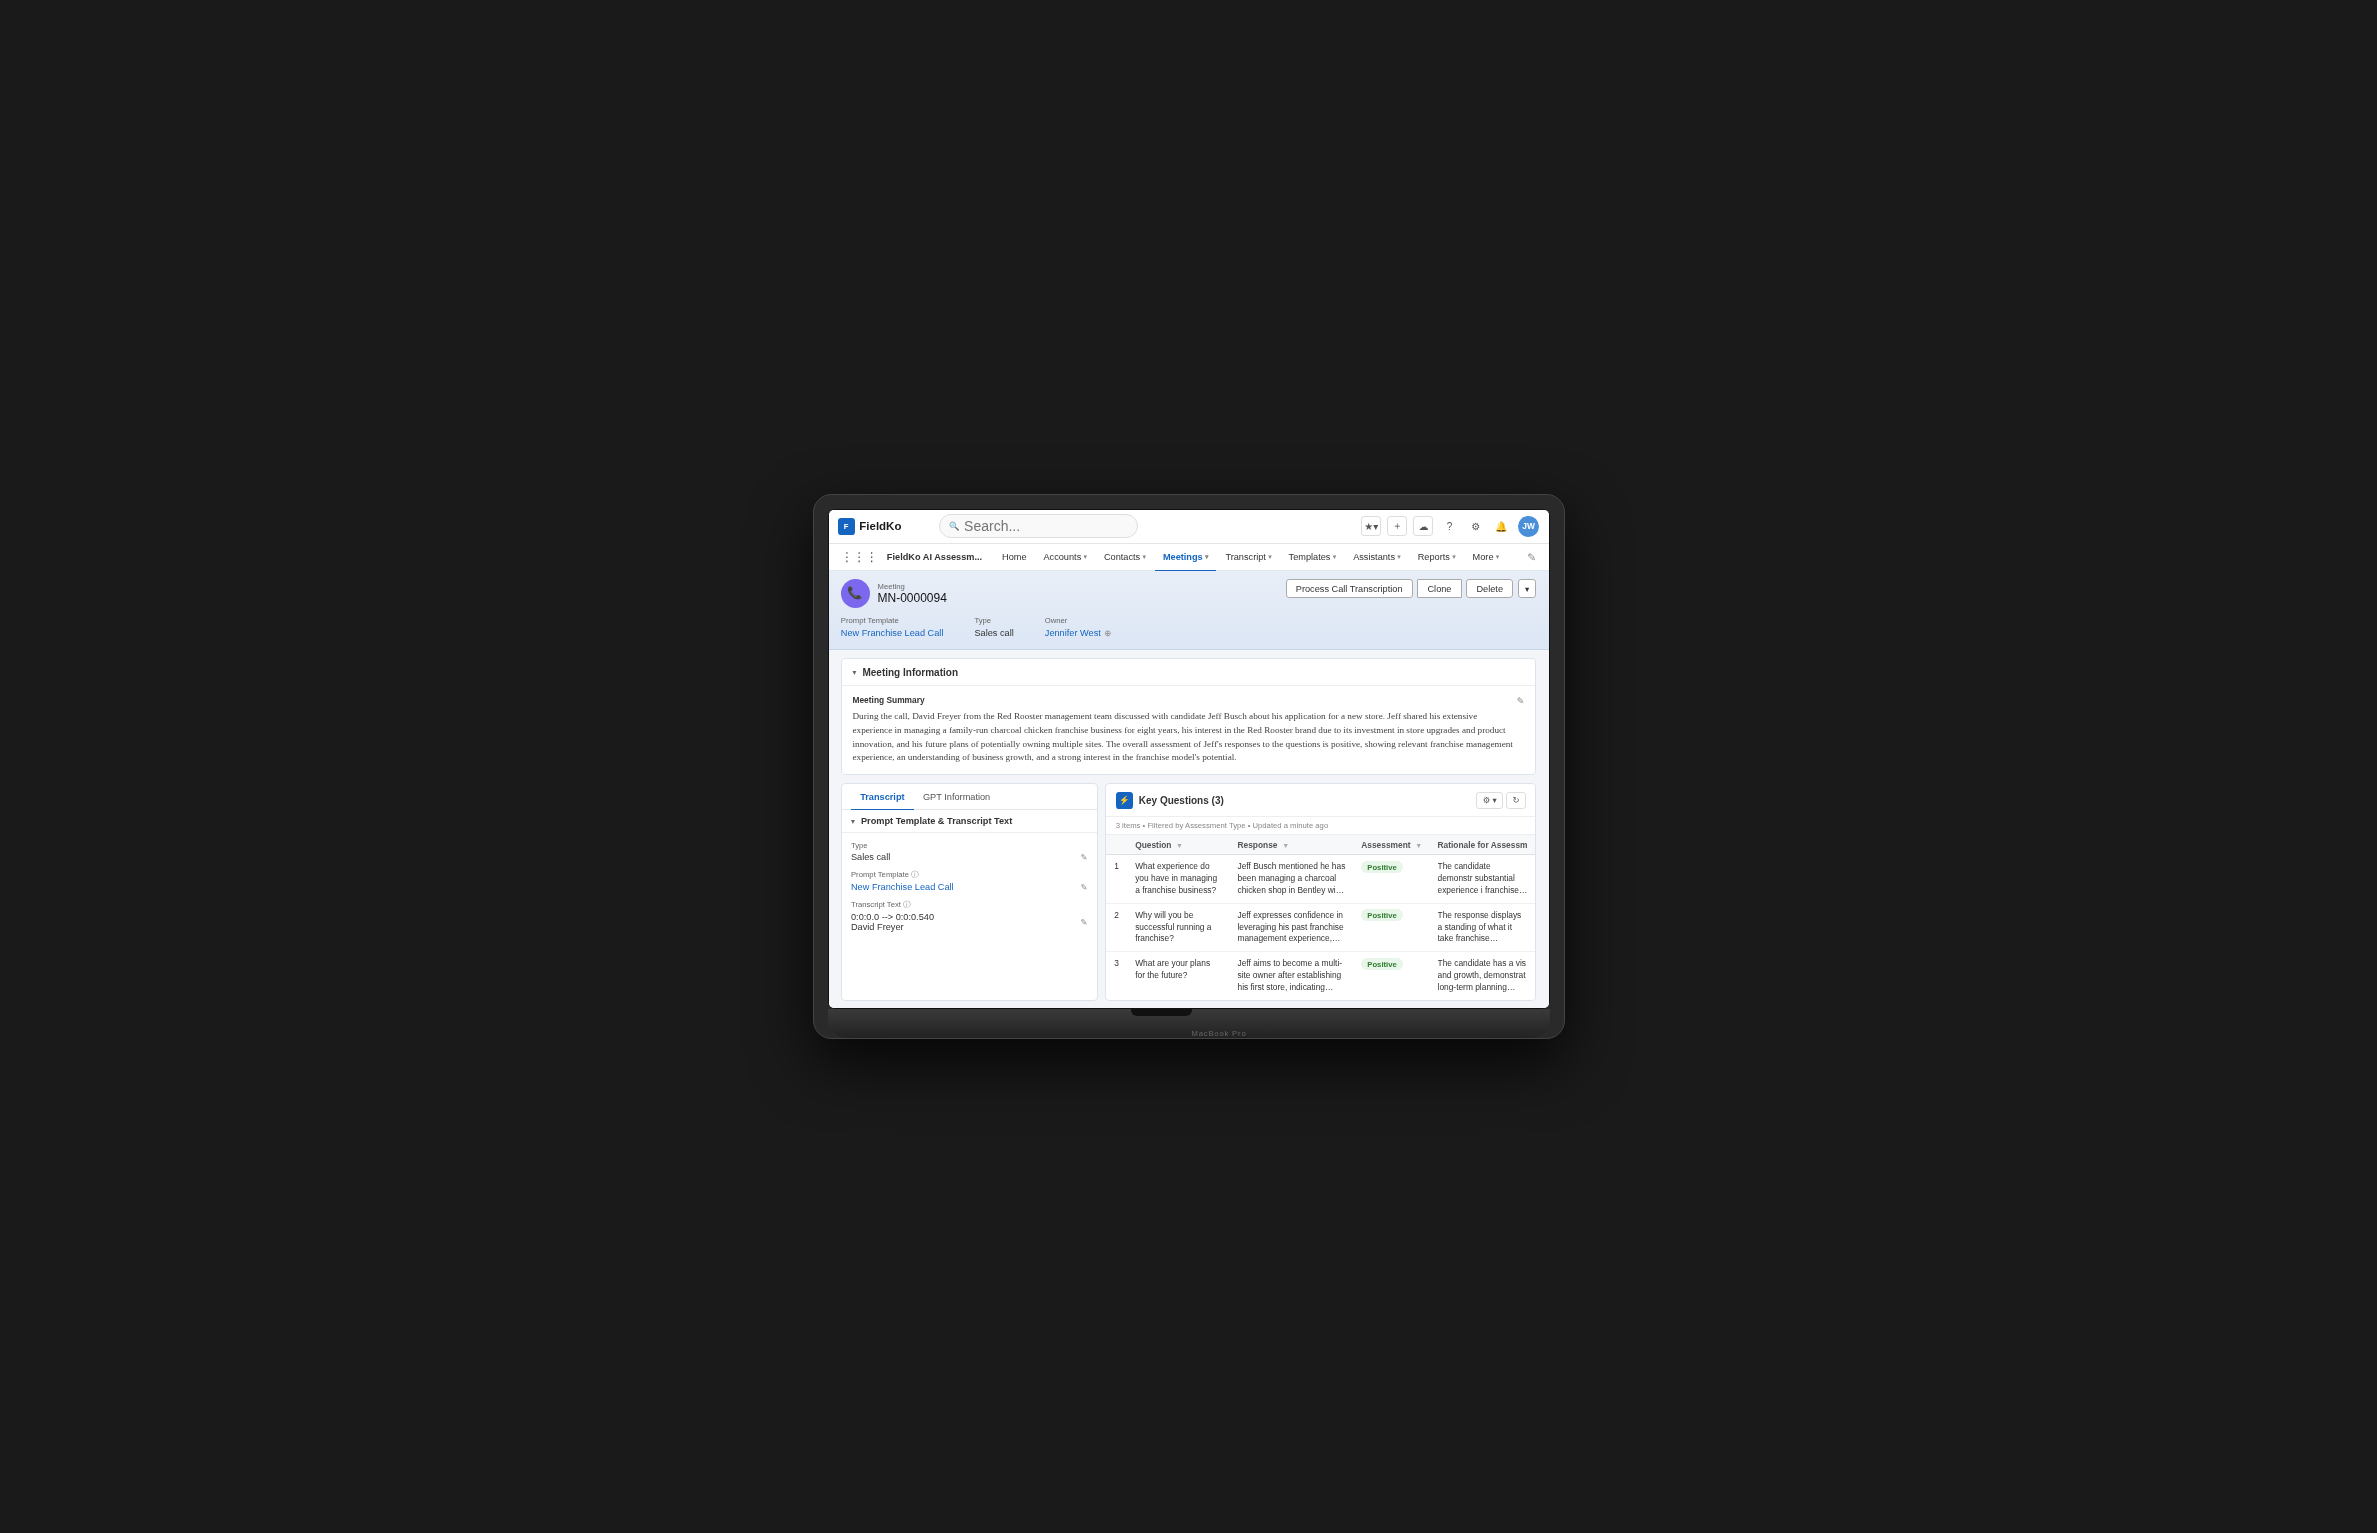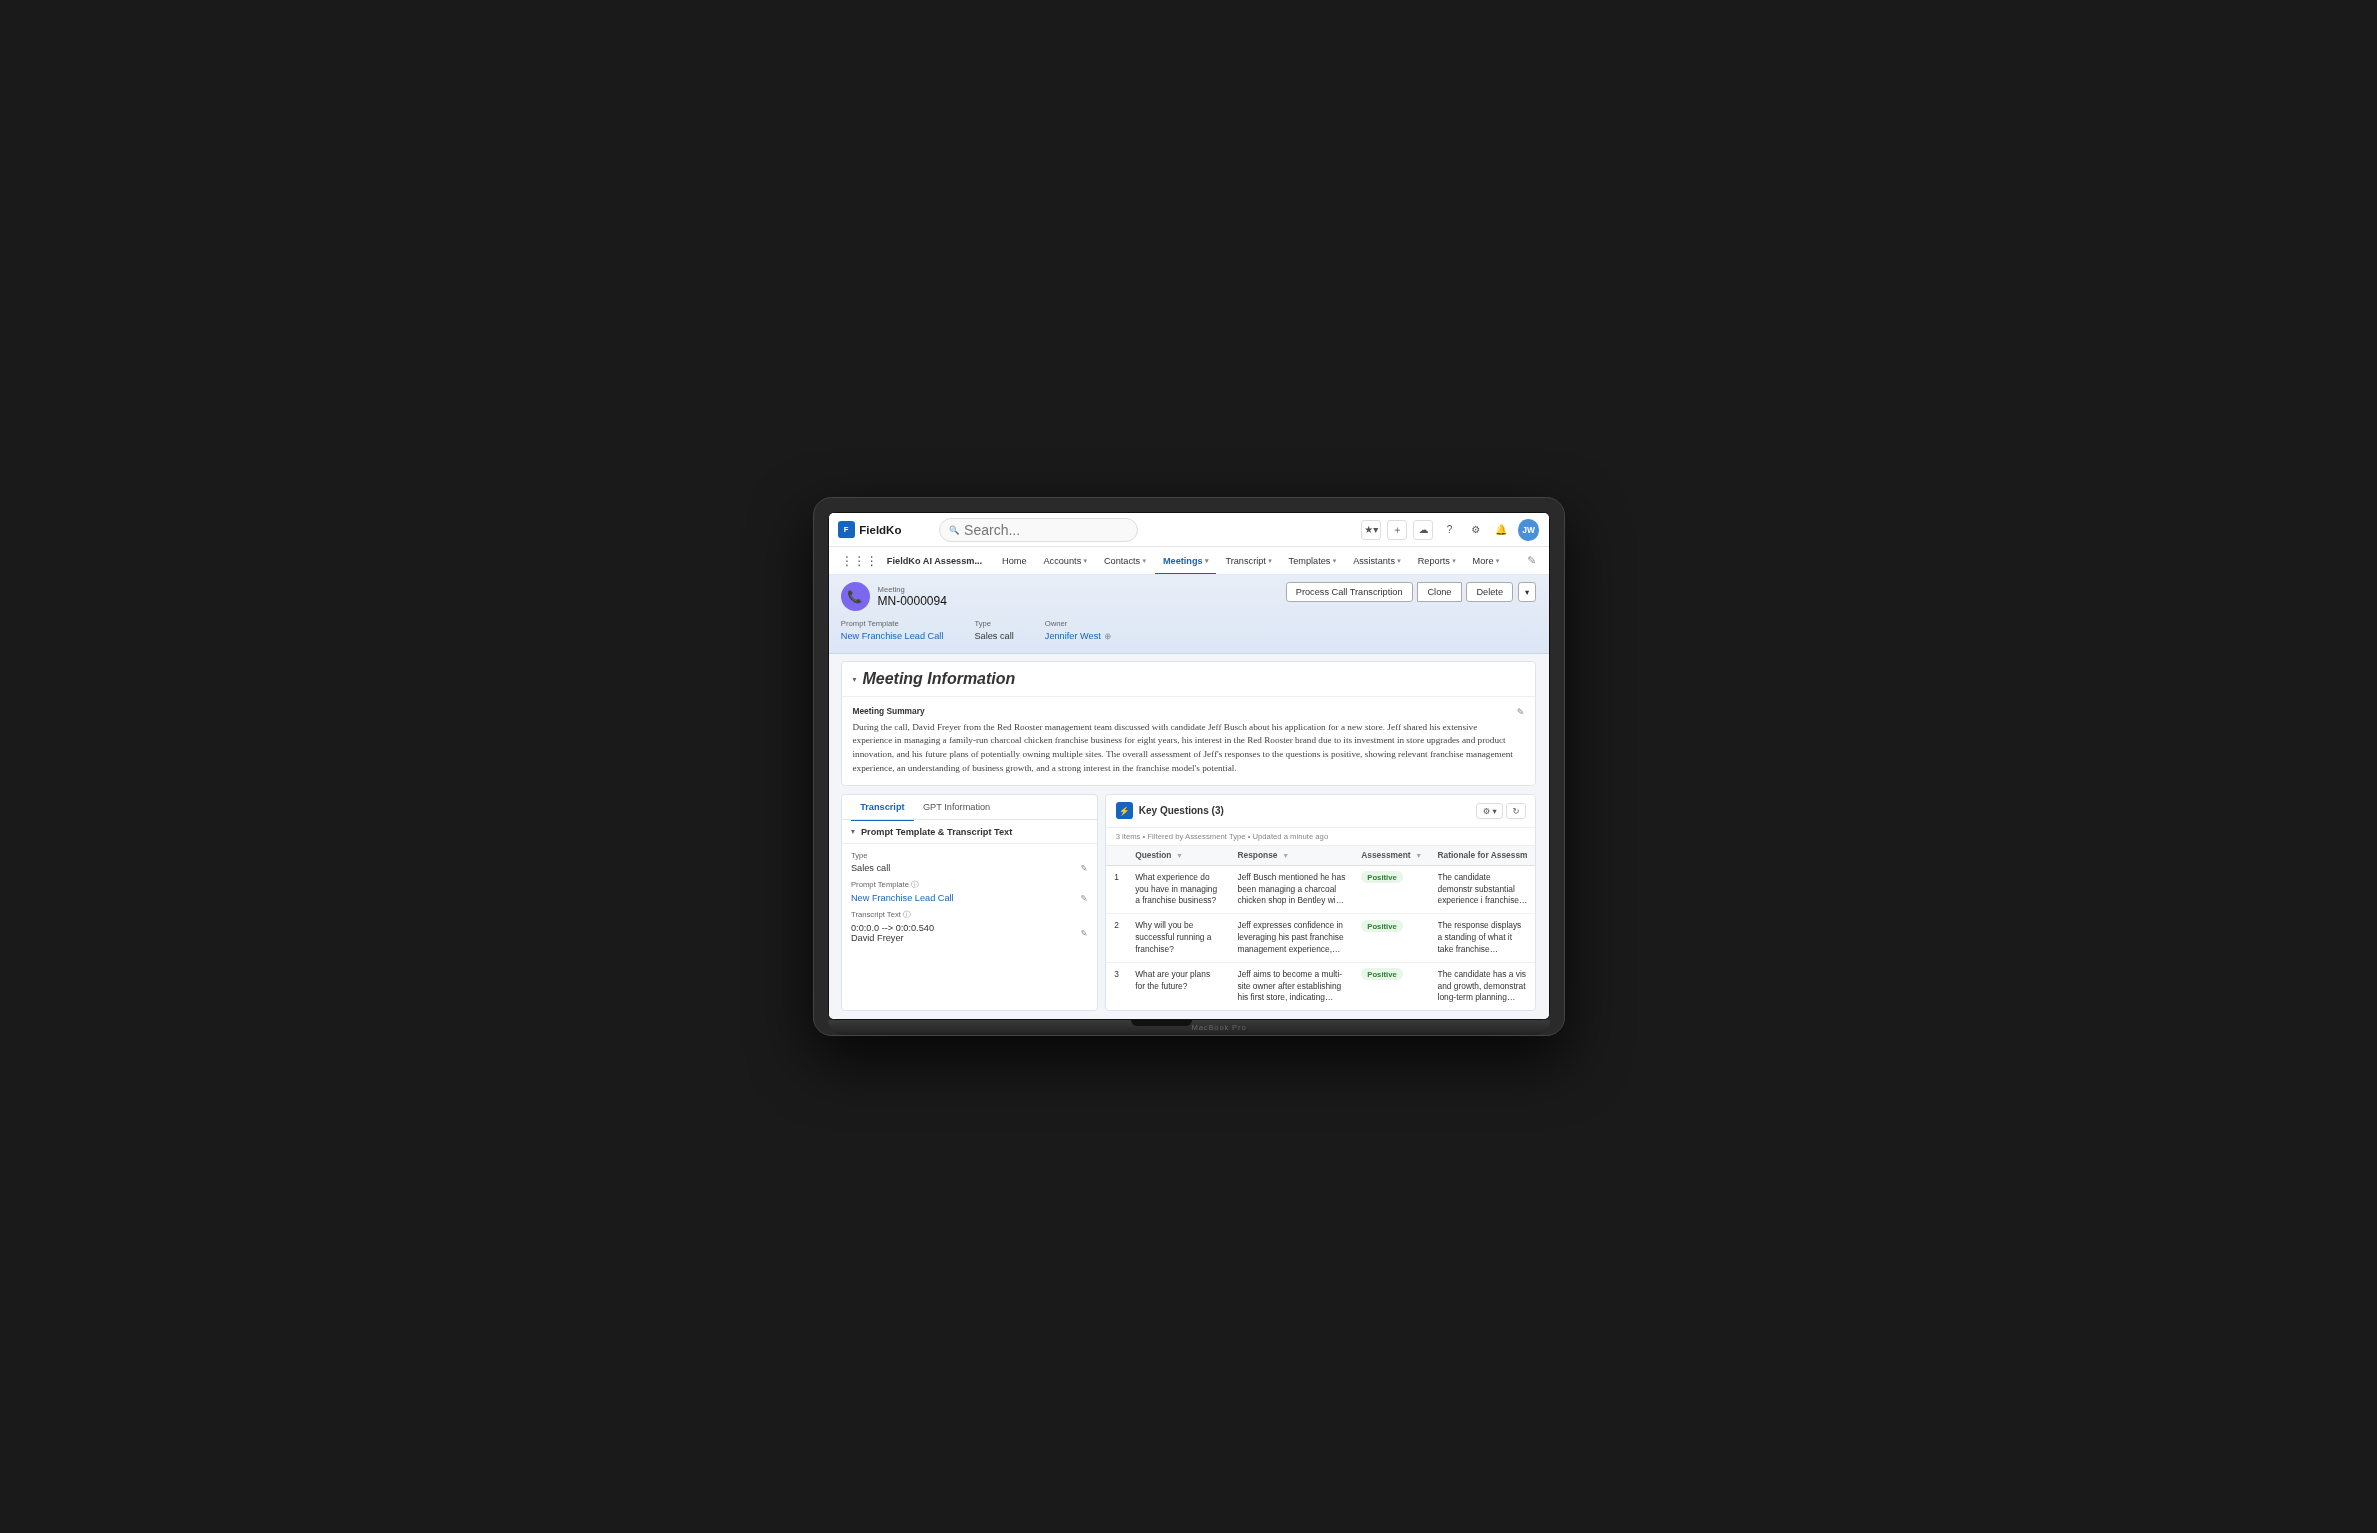--- a/index.html
+++ b/index.html
@@ -20,25 +20,25 @@
       border: 1.2px solid #444;
     }
     .laptop-screen {
       background: #fff;
       border-radius: 6.1px;
       overflow: hidden;
       width: 100%;
       border: 1.5px solid #111;
     }
     .laptop-base {
-      height: 15px;
+      height: 29px;
       background: linear-gradient(180deg, #3a3a3a, #222);
       border-radius: 0 0 18.4px 18.4px;
       display: flex;
-      align-items: flex-start;
+      align-items: flex-end;
       justify-content: center;
     }
     .laptop-notch {
       width: 61px;
       height: 6.1px;
       background: #111;
       border-radius: 0 0 6.1px 6.1px;
       margin-bottom: auto;
     }
     .macbook-label {
@@ -273,21 +273,21 @@
       margin-bottom: 7.7px;
     }
     .section-header {
       display: flex;
       align-items: center;
       padding: 7.7px 10.7px;
       cursor: pointer;
       border-bottom: 0.8px solid #eee;
     }
     .section-chevron { font-size: 7.7px; color: #666; margin-right: 6.1px; }
-    .section-title { font-size: 16px; font-weight: 600; color: #333; font-style: italic; }
+    .section-title { font-size: 10px; font-weight: 600; color: #333; }
     .section-body { padding: 9.2px 10.7px; }
     .summary-label { font-size: 8.4px; font-weight: 600; color: #333; margin-bottom: 4.6px; }
     .summary-text { font-size: 9.2px; color: #444; line-height: 1.5; font-family: Liberation Serif, serif; }
     .edit-icon { margin-left: auto; font-size: 9.2px; color: #888; cursor: pointer; }
 
     
     .bottom-panels {
       display: flex;
       gap: 7.7px;
     }

